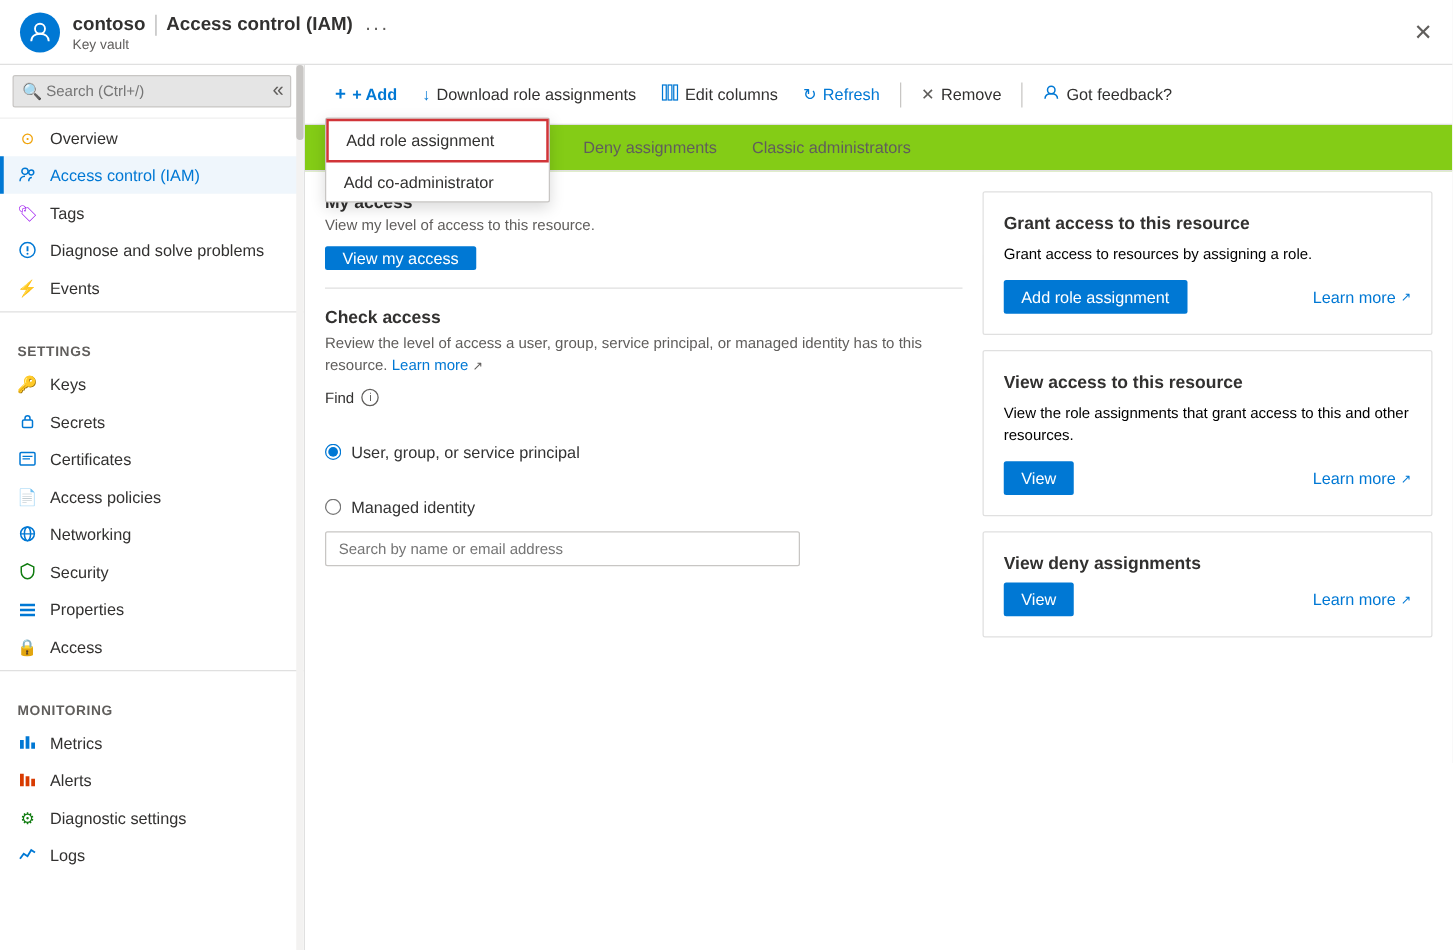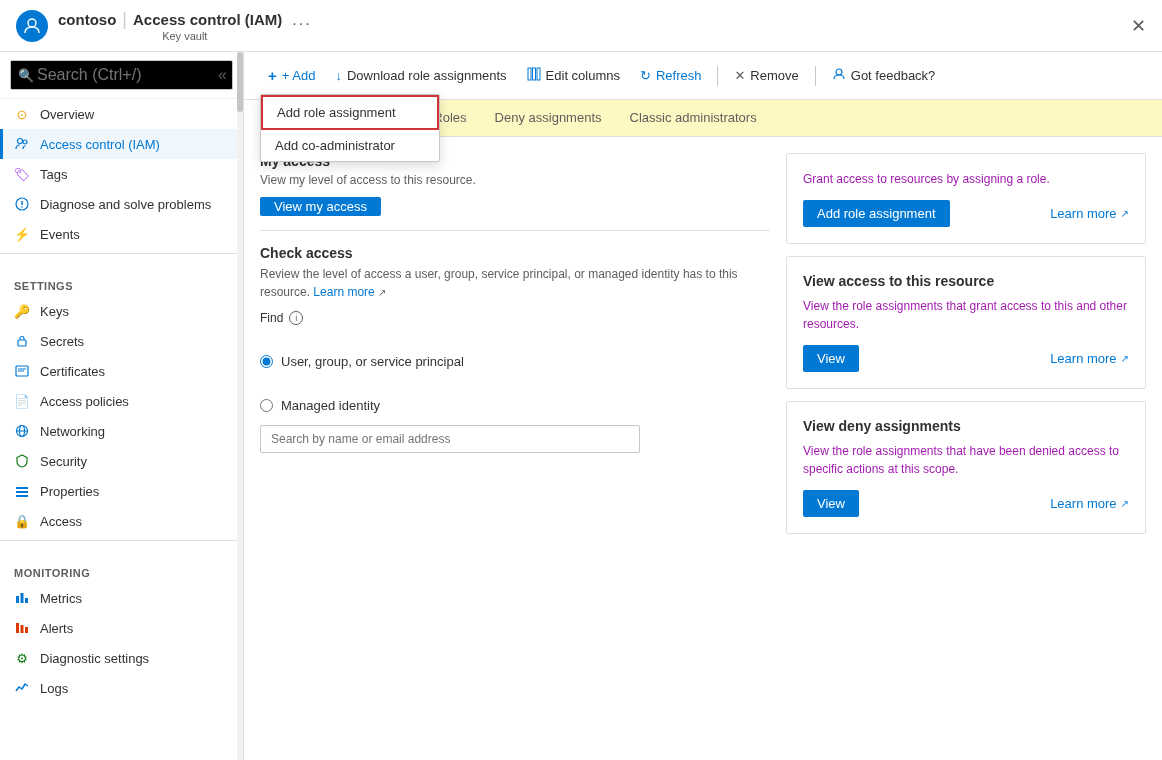--- a/index.html
+++ b/index.html
@@ -27,21 +27,20 @@
       border-radius: 50%;
       display: flex;
       align-items: center;
       justify-content: center;
       color: white;
       font-size: 16px;
     }
     .header-title {
       display: flex;
       flex-direction: column;
-      text-align: center;
     }
     .close-btn {
       cursor: pointer;
       font-size: 18px;
       color: #605e5c;
     }
 
     
     .main-layout {
       display: flex;
@@ -202,22 +201,21 @@
     .dropdown-item.highlighted {
       border: 2px solid #d13438;
       font-weight: 500;
     }
 
     
     .tabs {
       display: flex;
       border-bottom: 1px solid #e0e0e0;
       padding: 0 16px;
-      background: #fef9c3;
-      margin-left: 28px;
+      background: #84cc16;
     }
     .tab {
       padding: 10px 14px;
       cursor: pointer;
       font-size: 13px;
       color: #605e5c;
       border-bottom: 2px solid transparent;
       margin-bottom: -1px;
     }
 
@@ -328,21 +326,21 @@
       background: #fff;
     }
     .card-title {
       font-size: 14px;
       font-weight: 600;
       color: #323130;
       margin-bottom: 8px;
     }
     .card-desc {
       font-size: 12px;
-      color: #a21caf;
+      color: #000000;
       margin-bottom: 12px;
       line-height: 1.5;
     }
     .card-footer {
       display: flex;
       align-items: center;
       justify-content: space-between;
     }
     .info-icon {
       display: inline-flex;
@@ -380,21 +378,21 @@
   </div>
   <button class="close-btn" style="border:none;background:none;font-size:18px;color:#605e5c;cursor:pointer;">✕</button>
 </div>
 
 <div class="main-layout">
 
   <div class="sidebar">
     <div class="sidebar-search">
       <div class="search-wrapper">
         <span class="search-icon-inner">🔍</span>
-        <input type="text" style="width: 100%; border: 1px solid rgb(200, 198, 196); border-radius: 2px; padding: 5px 8px 5px 26px; font-size: 16px; color: rgb(96, 94, 92); background: #000000;" placeholder="Search (Ctrl+/)">
+        <input type="text" style="width: 100%; border: 1px solid rgb(200, 198, 196); border-radius: 2px; padding: 5px 8px 5px 26px; font-size: 12px; color: rgb(96, 94, 92); background: #e5e5e5;" placeholder="Search (Ctrl+/)">
         <span class="collapse-btn" style="position:absolute;right:6px;top:50%;transform:translateY(-50%);cursor:pointer;color:#605e5c;">«</span>
       </div>
     </div>
     <div class="sidebar-scroll">
 
       <div class="sidebar-item">
         <span class="sidebar-icon" style="color:#f0a30a;">⊙</span>
         <span>Overview</span>
       </div>
 
@@ -534,21 +532,21 @@
     <div class="scrollbar-track">
       <div class="scrollbar-thumb"></div>
     </div>
   </div>
 
   <div class="content-area">
 
     <div class="toolbar">
       <button class="toolbar-btn">
         <span style="color:#0078d4;font-weight:700;font-size:15px;">+</span>
-        <span style="color:#0078d4;font-weight:400;">+ Add</span>
+        <span style="color:#0078d4;font-weight:700;">+ Add</span>
       </button>
       <button class="toolbar-btn">
         <span style="color:#0078d4;">↓</span>
         <span>Download role assignments</span>
       </button>
       <button class="toolbar-btn">
         <span style="color:#0078d4;">
           <svg width="14" height="14" viewBox="0 0 14 14">
               <rect x="1" y="1" width="3" height="12" stroke="#0078d4" stroke-width="1" fill="none"></rect>
               <rect x="5.5" y="1" width="3" height="12" stroke="#0078d4" stroke-width="1" fill="none"></rect>
@@ -634,20 +632,21 @@
             </label>
           </div>
 
           <input type="text" class="search-input" placeholder="Search by name or email address" style="">
         </div>
       </div>
 
       <div class="content-right">
 
         <div class="card">
+          <div class="card-title">Grant access to this resource</div>
           <div class="card-desc">Grant access to resources by assigning a role.</div>
           <div class="card-footer">
             <button class="btn-secondary">Add role assignment</button>
             <div style="display:flex;align-items:center;gap:4px;">
               <a class="link">Learn more</a>
               <span style="font-size:10px;color:#0078d4;">↗</span>
             </div>
           </div>
         </div>
 
@@ -658,21 +657,20 @@
             <button class="btn-secondary">View</button>
             <div style="display:flex;align-items:center;gap:4px;">
               <a class="link">Learn more</a>
               <span style="font-size:10px;color:#0078d4;">↗</span>
             </div>
           </div>
         </div>
 
         <div class="card">
           <div class="card-title">View deny assignments</div>
-          <div class="card-desc">View the role assignments that have been denied access to specific actions at this scope.</div>
           <div class="card-footer">
             <button class="btn-secondary">View</button>
             <div style="display:flex;align-items:center;gap:4px;">
               <a class="link">Learn more</a>
               <span style="font-size:10px;color:#0078d4;">↗</span>
             </div>
           </div>
         </div>
 
       </div>

